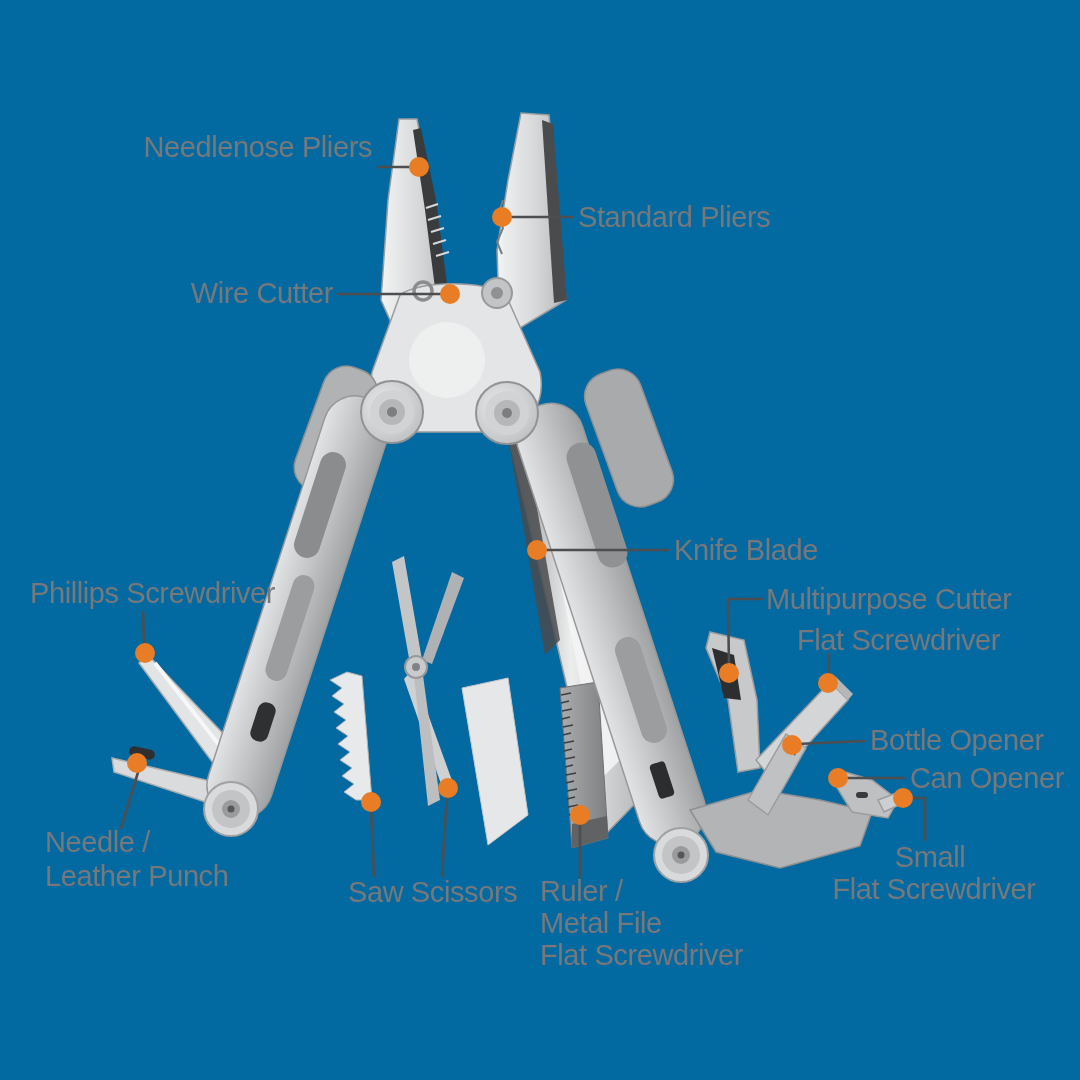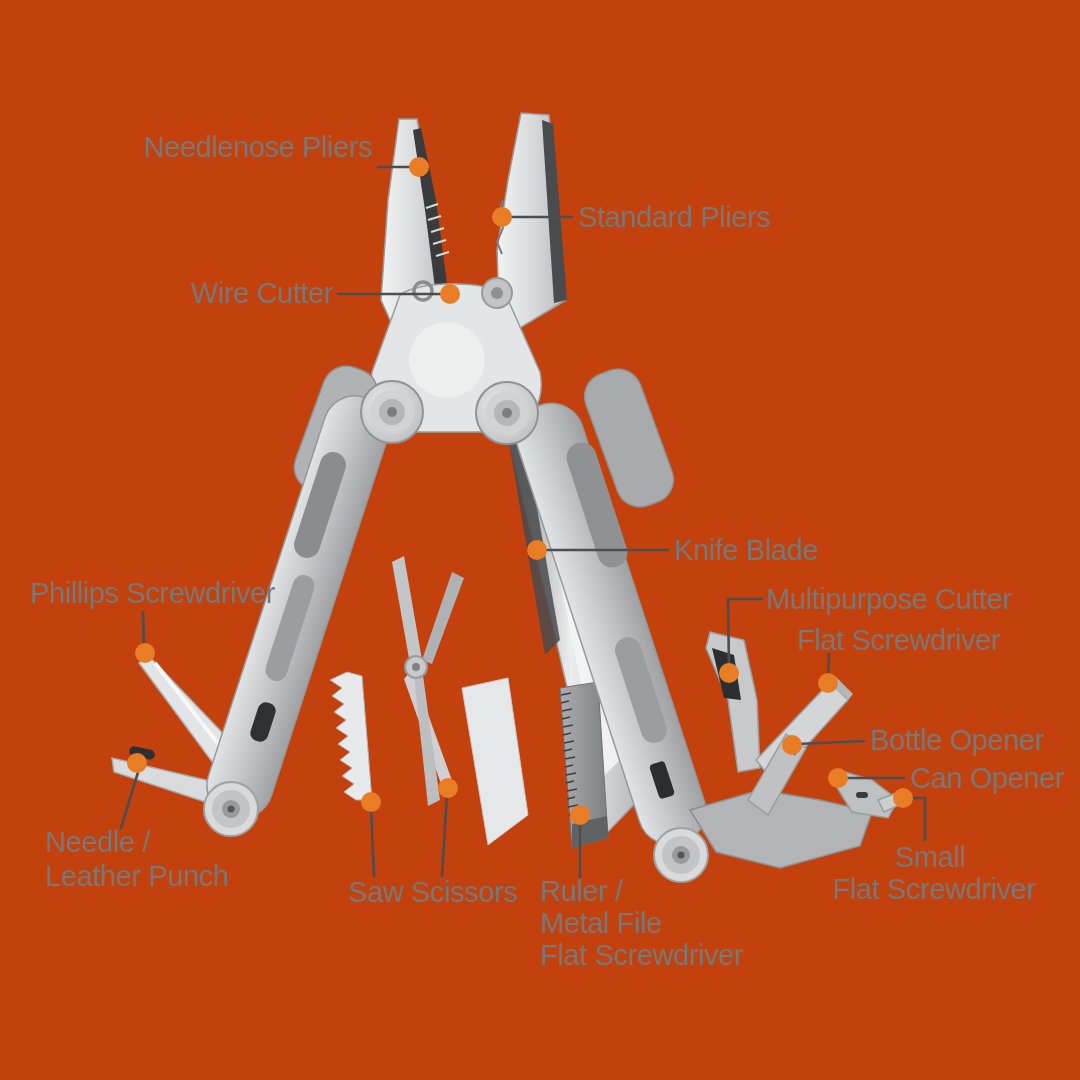--- a/index.html
+++ b/index.html
@@ -1,16 +1,16 @@
 <!DOCTYPE html>
 <html><head>
 <meta charset="utf-8">
 <style>
   html,body{margin:0;padding:0;background:#ffffff;}
-  .canvas{position:relative;width:1080px;height:1080px;background:#c2410c;overflow:hidden;
+  .canvas{position:relative;width:1080px;height:1080px;background:#0369a1;overflow:hidden;
           font-family:"Liberation Sans", sans-serif;}
   svg{position:absolute;inset:0;}
   .lbl{font-family:"Liberation Sans", sans-serif;font-size:29px;fill:#77787a;letter-spacing:-0.4px;}
   .leader{stroke:#4d4e50;stroke-width:2.6;fill:none;stroke-linecap:round;}
   .dot{fill:#e87d25;}
   .metal-stroke{stroke:#9a9c9e;stroke-width:1.5;}
 </style>
 </head>
 <body>
 

